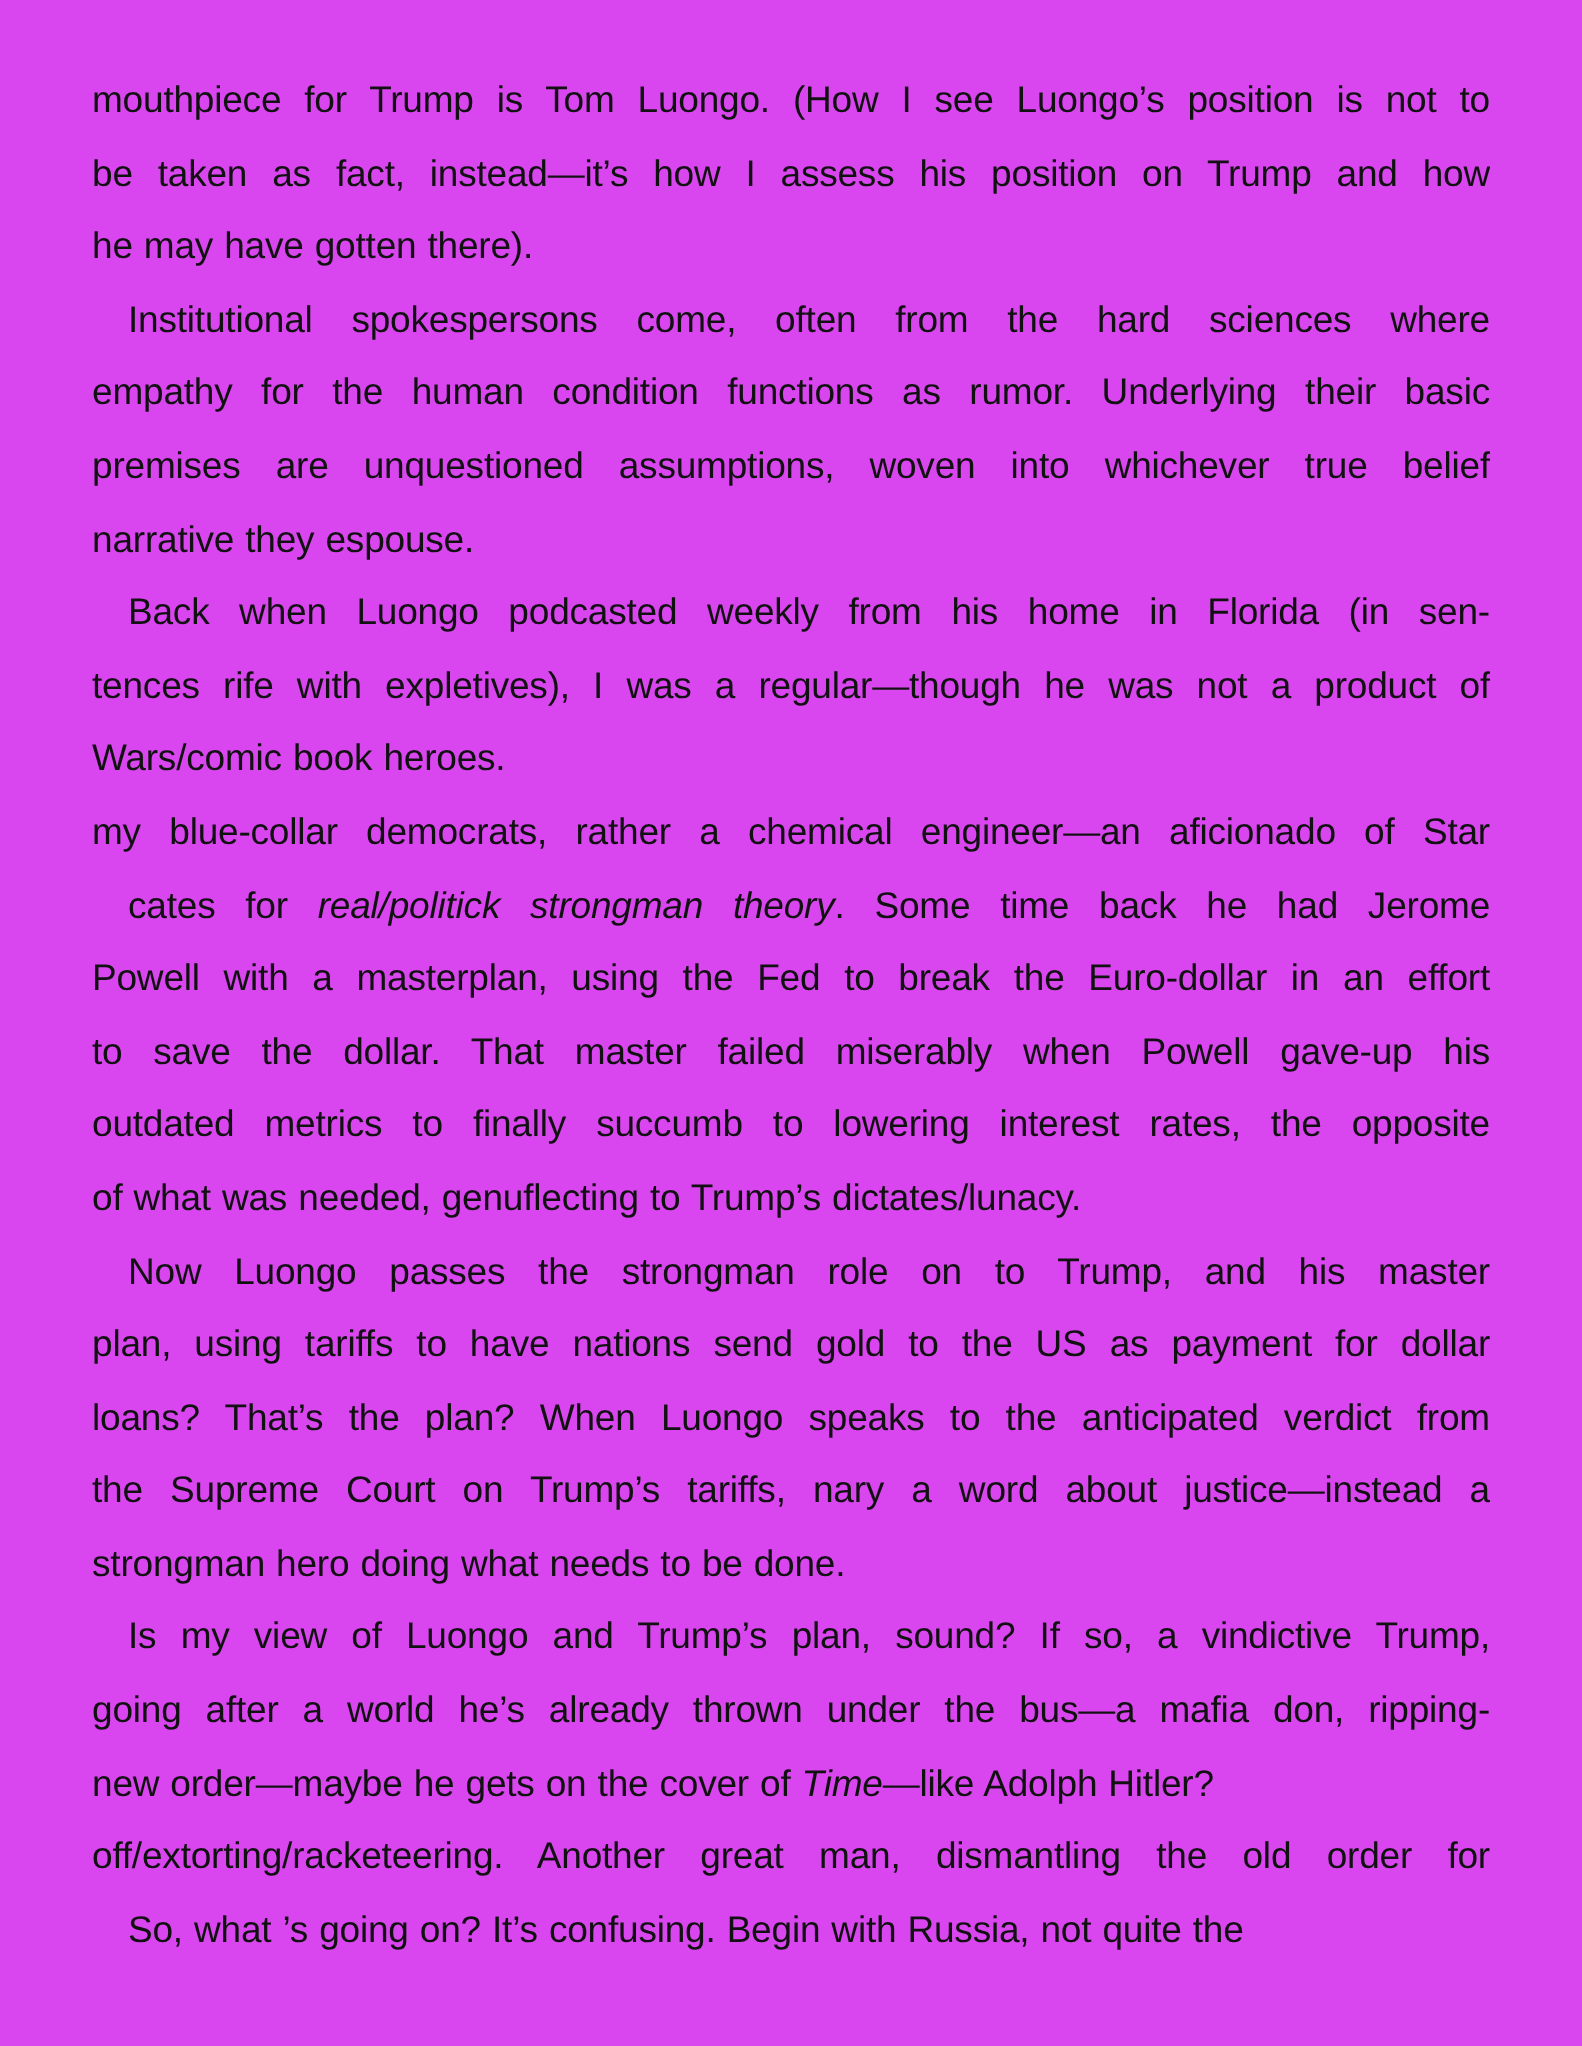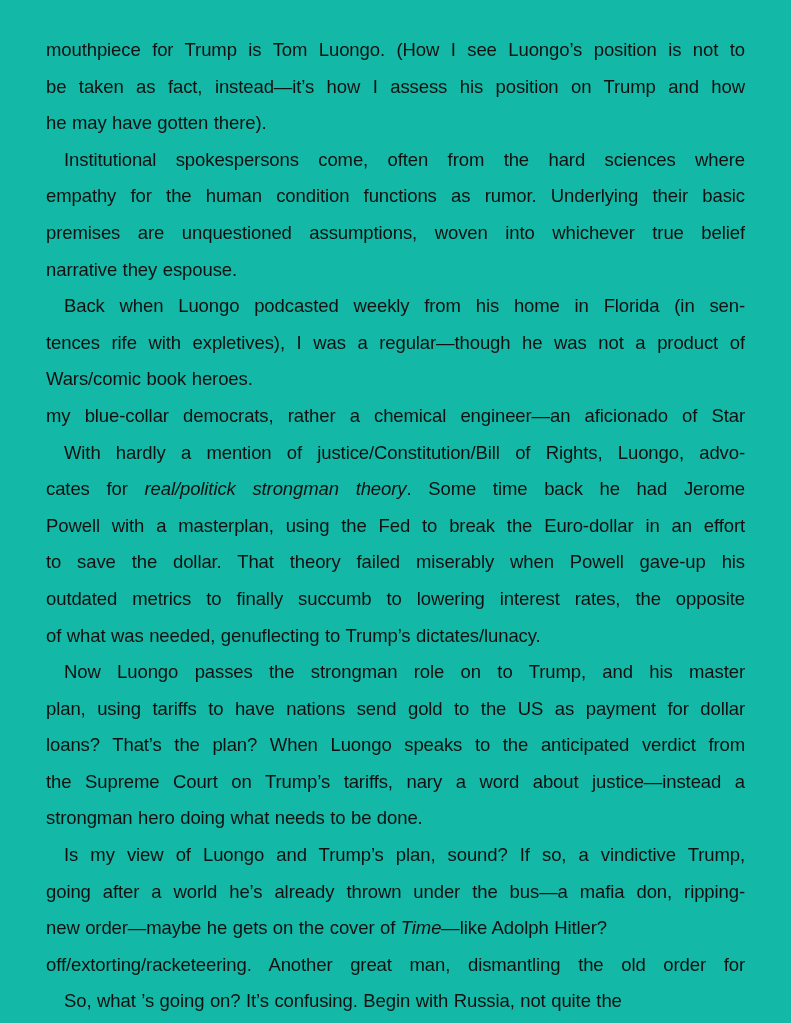--- a/index.html
+++ b/index.html
@@ -8,21 +8,21 @@
     height: 1023px;
     background: #ffffff;
     overflow: hidden;
     font-family: "Liberation Sans", sans-serif;
   }
   .page {
     box-sizing: border-box;
     width: 791px;
     height: 1023px;
     padding: 32px 46px 10px 46px;
-    background: #14b8a6;
+    background: #d946ef;
   }
   .doc-text {
     font-size: 18.5px;
     line-height: 36.6px;
     letter-spacing: -0.1px;
     color: #111111;
     word-spacing: 0.5px;
   }
   .par { margin: 0; padding: 0; }
   .line {
@@ -55,24 +55,23 @@
         <div class="line">premises are unquestioned assumptions, woven into whichever true belief</div>
         <div class="line last">narrative they espouse.</div>
       </div>
       <div class="par indent">
         <div class="line">Back when Luongo podcasted weekly from his home in Florida (in sen-</div>
         <div class="line">tences rife with expletives), I was a regular—though he was not a product of</div>
         <div class="line last">Wars/comic book heroes.</div>
         <div class="line">my blue-collar democrats, rather a chemical engineer—an aficionado of Star</div>
       </div>
       <div class="par indent">
-        <div class="line">With hardly a mention of justice/Constitution/Bill of Rights, Luongo, advo-</div>
         <div class="line">cates for <i>real/politick strongman theory</i>. Some time back he had Jerome</div>
         <div class="line">Powell with a masterplan, using the Fed to break the Euro-dollar in an effort</div>
-        <div class="line">to save the dollar. That theory failed miserably when Powell gave-up his</div>
+        <div class="line">to save the dollar. That master failed miserably when Powell gave-up his</div>
         <div class="line">outdated metrics to finally succumb to lowering interest rates, the opposite</div>
         <div class="line last">of what was needed, genuflecting to Trump’s dictates/lunacy.</div>
       </div>
       <div class="par indent">
         <div class="line">Now Luongo passes the strongman role on to Trump, and his master</div>
         <div class="line">plan, using tariffs to have nations send gold to the US as payment for dollar</div>
         <div class="line">loans? That’s the plan? When Luongo speaks to the anticipated verdict from</div>
         <div class="line">the Supreme Court on Trump’s tariffs, nary a word about justice—instead a</div>
         <div class="line last">strongman hero doing what needs to be done.</div>
       </div>

